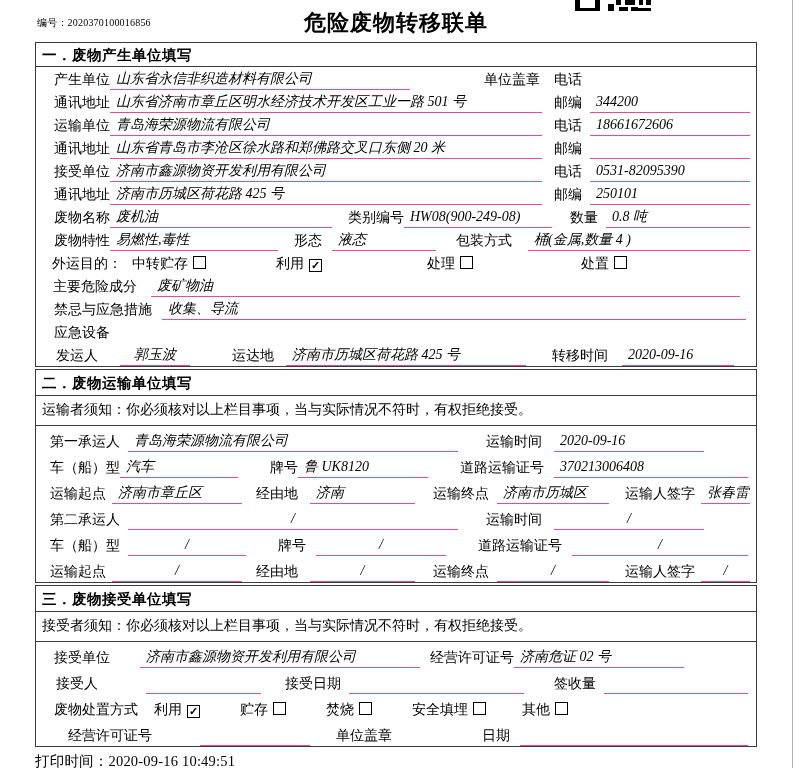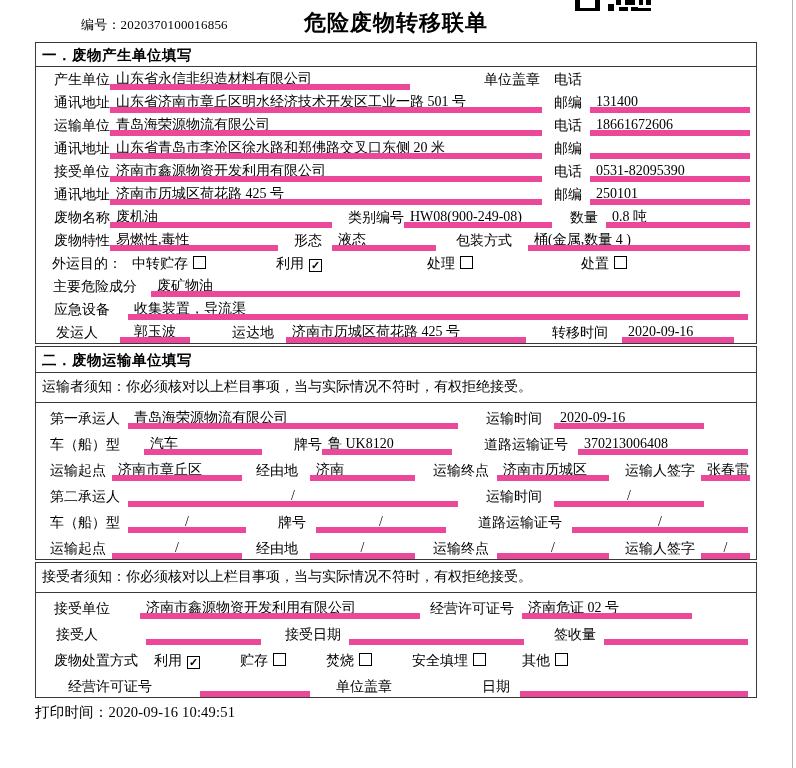--- a/index.html
+++ b/index.html
@@ -6,36 +6,36 @@
   html,body { width:796px; height:768px; background:#ffffff; overflow:hidden; }
   body {
     position:relative;
     font-family:"Liberation Serif","DejaVu Serif",serif;
     color:#000;
     padding:8px 0 0 35px;
     font-size:14px;
   }
   .sheet { width:722px; }
   .hdr { position:relative; height:34px; }
-  .hdr .no { position:absolute; left:2px; top:8px; font-size:13px; letter-spacing:0.2px;margin-left:44px; }
+  .hdr .no { position:absolute; left:2px; top:8px; font-size:10px; letter-spacing:0.2px; }
   .hdr .title { position:absolute; left:50%; top:0; transform:translateX(-50%);
     font-size:22px; font-weight:bold; letter-spacing:1px; white-space:nowrap; }
   .qr { position:absolute; left:575px; top:0; }
   .edge-line { position:absolute; right:3px; top:0; height:768px; width:1px; background:#b4b4b4; }
 
   .box { border:1.5px solid #3a3a3a; background:#fff; }
   .sec-title { font-weight:bold; font-size:14.5px; height:24px; line-height:22px;
     padding:1px 6px 0 6px; border-bottom:1.5px solid #3a3a3a;
     font-family:"Liberation Sans","DejaVu Sans",sans-serif; letter-spacing:0.5px; }
   .row { display:flex; align-items:flex-end; height:23px; padding:0 6px; white-space:nowrap; }
   .r2 { height:26px; }
   .notice { height:30px; line-height:28px; padding:0 6px; border-bottom:1.2px solid #3a3a3a; white-space:nowrap; }
   .lbl { display:inline-block; line-height:21px; white-space:nowrap; overflow:hidden;text-align:right; }
-  .u { display:inline-block; border-bottom:6px solid #ec4899; height:21px; line-height:20px;
-       padding-left:6px; white-space:nowrap; overflow:hidden; }
+  .u { display:inline-block; border-bottom:1px solid #ec4899; height:21px; line-height:20px;
+       padding-left:6px; white-space:nowrap; overflow:hidden;font-style:italic; }
   .ctr { text-align:center; padding-left:0; }
   .fx { flex:1; }
   .cb { display:inline-block; width:13px; height:13px; border:1.5px solid #000;
         line-height:10px; font-size:11px; text-align:center; font-weight:bold;
         vertical-align:-1px; margin-left:5px; }
   .opt { display:inline-block; line-height:21px; }
   .footer { margin-top:5px; font-size:14.5px; letter-spacing:0.2px; }
 </style>
 </head>
 <body>
@@ -76,21 +76,21 @@
       <span class="lbl" style="width:68px">产生单位</span>
       <span class="u" style="width:300px">山东省永信非织造材料有限公司</span>
       <span class="lbl" style="width:130px;padding-left:10px">单位盖章</span>
       <span class="lbl" style="width:36px;margin-left:6px">电话</span>
     </div>
 
     <div class="row">
       <span class="lbl" style="width:68px">通讯地址</span>
       <span class="u" style="width:432px">山东省济南市章丘区明水经济技术开发区工业一路 501 号</span>
       <span class="lbl" style="width:36px;margin-left:4px">邮编</span>
-      <span class="u fx" style="margin-left:8px">131400</span>
+      <span class="u fx" style="margin-left:8px">344200</span>
     </div>
 
     <div class="row">
       <span class="lbl" style="width:68px">运输单位</span>
       <span class="u" style="width:432px">青岛海荣源物流有限公司</span>
       <span class="lbl" style="width:36px;margin-left:4px">电话</span>
       <span class="u fx" style="margin-left:8px">18661672606</span>
     </div>
 
     <div class="row">
@@ -138,24 +138,27 @@
       <span class="opt" style="margin-left:70px"><span>利用</span><span class="cb">✓</span></span>
       <span class="opt" style="margin-left:105px"><span>处理</span><span class="cb"></span></span>
       <span class="opt" style="margin-left:108px"><span>处置</span><span class="cb"></span></span>
     </div>
 
     <div class="row">
       <span class="lbl" style="width:95px">主要危险成分</span>
       <span class="u fx" style="margin-left:14px;margin-right:10px">废矿物油</span>
     </div>
 
+    <div class="row">
+      <span class="lbl" style="width:110px">禁忌与应急措施</span>
+      <span class="u fx" style="margin-left:10px;margin-right:4px">收集、导流</span>
+    </div>
 
     <div class="row">
       <span class="lbl" style="width:68px">应急设备</span>
-      <span class="u fx" style="margin-left:18px;margin-right:2px">收集装置，导流渠</span>
     </div>
 
     <div class="row">
       <span class="lbl" style="width:56px">发运人</span>
       <span class="u ctr" style="width:70px;margin-left:22px">郭玉波</span>
       <span class="lbl" style="width:48px;margin-left:36px">运达地</span>
       <span class="u" style="width:240px;margin-left:12px">济南市历城区荷花路 425 号</span>
       <span class="lbl" style="width:60px;margin-left:22px">转移时间</span>
       <span class="u" style="width:112px;margin-left:14px">2020-09-16</span>
     </div>
@@ -168,21 +171,21 @@
 
     <div class="row r2">
       <span class="lbl" style="width:78px">第一承运人</span>
       <span class="u" style="width:330px;margin-left:8px">青岛海荣源物流有限公司</span>
       <span class="lbl" style="width:60px;margin-left:24px">运输时间</span>
       <span class="u" style="width:150px;margin-left:12px">2020-09-16</span>
     </div>
 
     <div class="row r2">
       <span class="lbl" style="width:78px">车（船）型</span>
-      <span class="u" style="width:118px;margin-left:24px">汽车</span>
+      <span class="u" style="width:118px;margin-left:0">汽车</span>
       <span class="lbl" style="width:36px;margin-left:24px">牌号</span>
       <span class="u" style="width:130px;">鲁 UK8120</span>
       <span class="lbl" style="width:92px;margin-left:24px">道路运输证号</span>
       <span class="u fx" style="margin-left:10px;margin-right:2px">370213006408</span>
     </div>
 
     <div class="row r2">
       <span class="lbl" style="width:64px">运输起点</span>
       <span class="u" style="width:130px;margin-left:6px">济南市章丘区</span>
       <span class="lbl" style="width:48px;margin-left:8px">经由地</span>
@@ -215,28 +218,29 @@
       <span class="lbl" style="width:48px;margin-left:8px">经由地</span>
       <span class="u ctr" style="width:105px;margin-left:12px">/</span>
       <span class="lbl" style="width:62px;margin-left:12px">运输终点</span>
       <span class="u ctr" style="width:112px;margin-left:8px">/</span>
       <span class="lbl" style="width:76px;margin-left:10px">运输人签字</span>
       <span class="u ctr fx" style="margin-left:6px">/</span>
     </div>
   </div>
 
   <div class="box" style="margin-top:2px">
+    <div class="sec-title" style="height:26px;line-height:24px">三．废物接受单位填写</div>
 
     <div class="notice">接受者须知：你必须核对以上栏目事项，当与实际情况不符时，有权拒绝接受。</div>
 
     <div class="row r2">
       <span class="lbl" style="width:68px">接受单位</span>
       <span class="u" style="width:280px;margin-left:30px">济南市鑫源物资开发利用有限公司</span>
       <span class="lbl" style="width:88px;margin-left:6px">经营许可证号</span>
-      <span class="u" style="width:170px;margin-left:8px">济南危证 02 号</span>
+      <span class="u" style="width:170px;margin-left:0">济南危证 02 号</span>
     </div>
 
     <div class="row r2">
       <span class="lbl" style="width:56px">接受人</span>
       <span class="u" style="width:115px;margin-left:48px"></span>
       <span class="lbl" style="width:60px;margin-left:20px">接受日期</span>
       <span class="u" style="width:175px;margin-left:8px"></span>
       <span class="lbl" style="width:48px;margin-left:24px">签收量</span>
       <span class="u fx" style="margin-left:8px;margin-right:2px"></span>
     </div>

